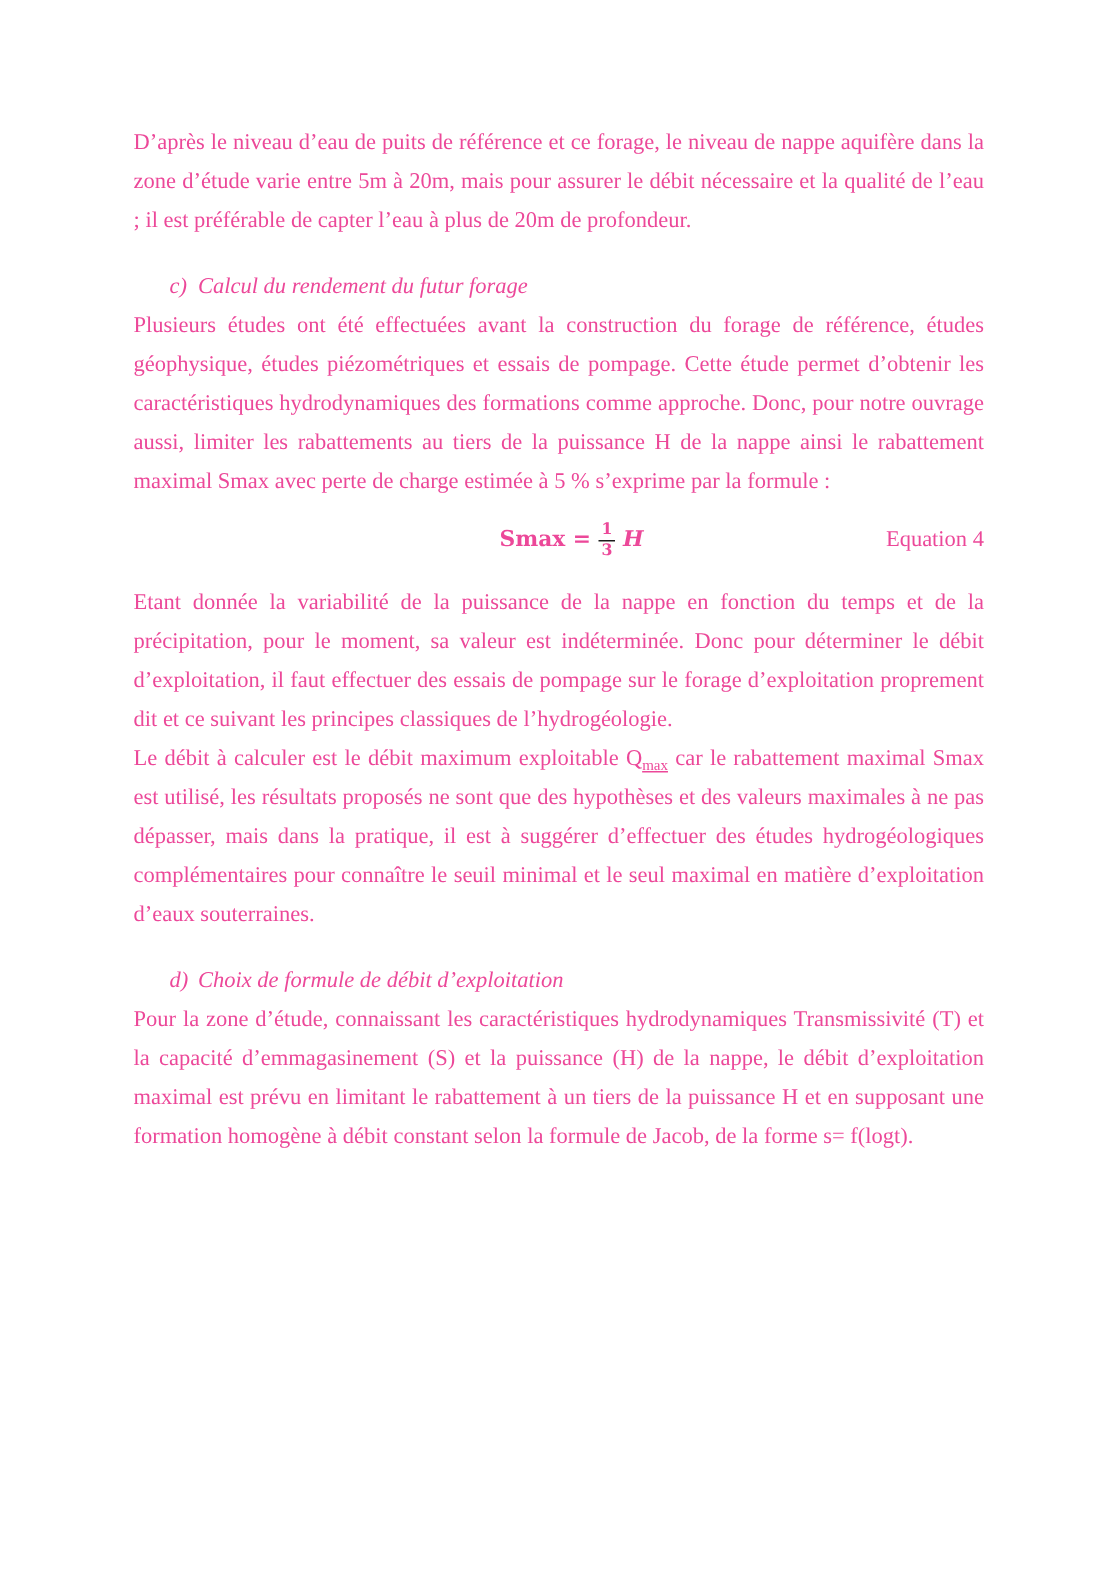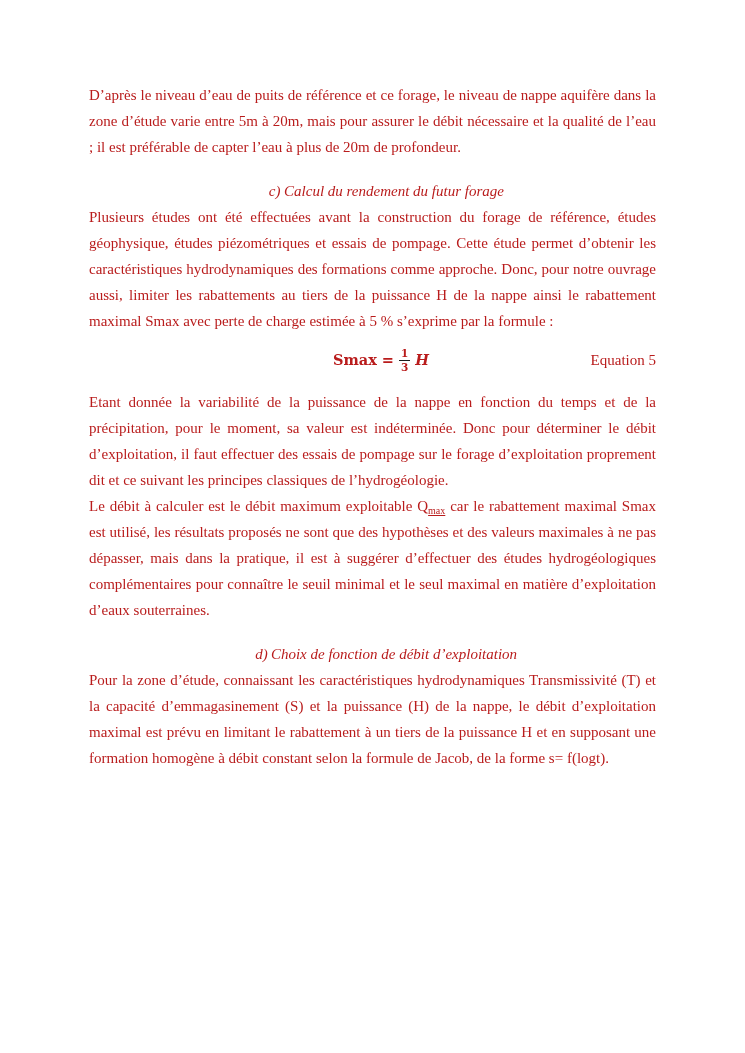--- a/index.html
+++ b/index.html
@@ -8,39 +8,38 @@
     background: #ffffff;
   }
   .page {
     position: relative;
     width: 745px;
     height: 873px;
     background: #ffffff;
     font-family: "Liberation Serif", serif;
     font-size: 15px;
     line-height: 26px;
-    color: #b91c1c;
+    color: #ec4899;
     overflow: hidden;
   }
   .text-block {
     position: absolute;
     left: 89px;
     top: 82px;
     width: 567px;
   }
   .para {
     margin: 0;
     text-align: justify;
     text-align-last: left;
   }
   .heading {
     margin: 18px 0 0 0;
     padding-left: 24px;
     font-style: italic;
-    text-align: center;
   }
   .heading .marker {
     display: inline-block;
     width: 19px;
     font-style: italic;
   }
   .equation-row {
     display: flex;
     align-items: center;
     margin: 9px 0 12px 0;
@@ -115,29 +114,29 @@
     <div class="equation-row">
       <span class="equation">
         <span class="eq-lhs">Smax</span>
         <span class="eq-equals">=</span>
         <span class="frac">
           <span class="num">1</span>
           <span class="den">3</span>
         </span>
         <span class="eq-var">H</span>
       </span>
-      <span class="equation-label">Equation 5</span>
+      <span class="equation-label">Equation 4</span>
     </div>
 
 
     <p class="para">Etant donnée la variabilité de la puissance de la nappe en fonction du temps et de la précipitation, pour le moment, sa valeur est indéterminée. Donc pour déterminer le débit d’exploitation, il faut effectuer  des essais de pompage sur le forage d’exploitation proprement dit et ce suivant les principes classiques de l’hydrogéologie.</p>
 
     <p class="para"><span>Le débit à calculer est le débit maximum exploitable Q</span><sub class="qsub">max</sub><span>  car  le rabattement maximal Smax est utilisé, les résultats proposés ne sont que des hypothèses et des valeurs maximales à ne pas dépasser, mais dans la pratique, il est à suggérer d’effectuer des études hydrogéologiques complémentaires pour connaître le seuil minimal et le seul maximal en matière d’exploitation d’eaux souterraines.</span></p>
 
     <p class="heading">
-      <span class="marker">d)</span><span>Choix de fonction de débit d’exploitation</span>
+      <span class="marker">d)</span><span>Choix de formule de débit d’exploitation</span>
     </p>
 
     <p class="para">Pour la zone d’étude, connaissant les caractéristiques hydrodynamiques Transmissivité (T) et la capacité d’emmagasinement (S) et la puissance (H) de la nappe, le débit d’exploitation maximal est prévu en limitant le rabattement à un tiers de la puissance H et en supposant une formation homogène à débit constant selon la formule de Jacob, de la forme  s= f(logt).</p>
 
   </div>
 
 </div>
 
 </body></html>

